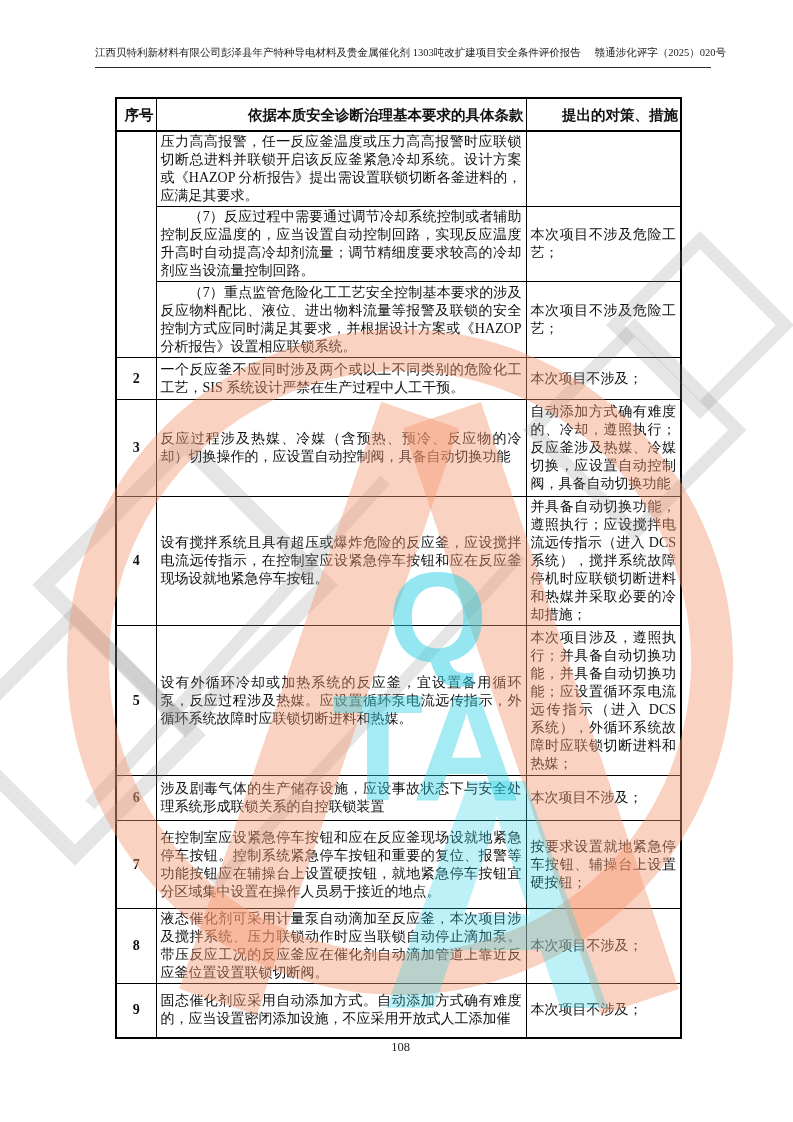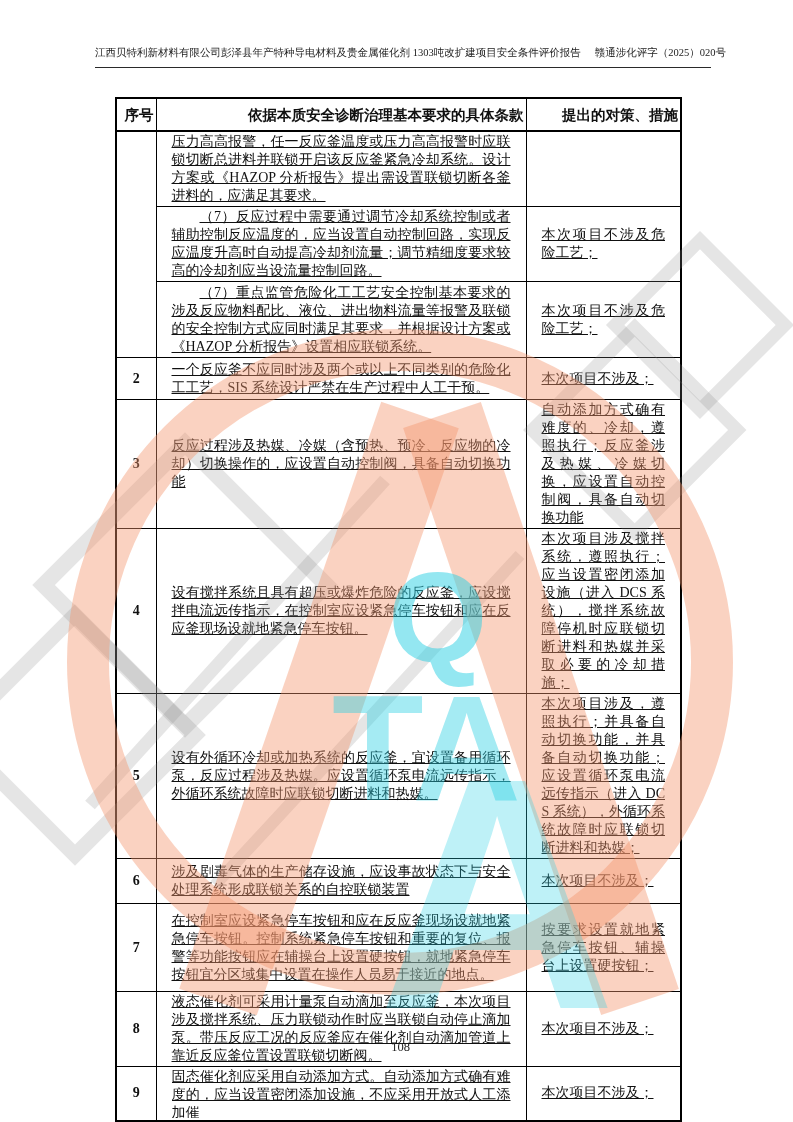--- a/index.html
+++ b/index.html
@@ -31,22 +31,22 @@
   table.req { border:2px solid #000; }
   table.req thead th {
     font-family:"Liberation Sans","DejaVu Sans",sans-serif;
     font-weight:bold; font-size:14.5px; height:33px; text-align:right;
     border-bottom:2px solid #000; padding:2px 2px;
   }
   table.req td.no {
     text-align:center; font-weight:bold; font-size:14px;
   }
   table.req td.clause, table.req td.measure {
-    padding:1px 15px; text-align:justify; text-justify:inter-ideograph;
-    word-break:break-all; overflow:hidden;text-decoration:underline;
+    padding:1px 4px; text-align:justify; text-justify:inter-ideograph;
+    word-break:break-all; overflow:hidden;
   }
   td.indent { text-indent:2em;margin-left:34px; }
   tr.h72 { height:72px; } tr.h70 { height:70px; } tr.h76 { height:76px; }
   tr.h42 { height:42px; } tr.h97 { height:97px; } tr.h125 { height:125px; }
   tr.h150 { height:150px; } tr.h45 { height:45px; } tr.h88 { height:88px; }
   tr.h73 { height:73px; } tr.h54 { height:54px; }
   tr.h54 .clip { max-height:50px; overflow:hidden; }
   
   .doc-footer {
     position:absolute; left:0; right:0; top:1040px;
@@ -100,21 +100,21 @@
         <td class="measure">本次项目不涉及；</td>
       </tr>
       <tr class="h97">
         <td class="no">3</td>
         <td class="clause">反应过程涉及热媒、冷媒（含预热、预冷、反应物的冷却）切换操作的，应设置自动控制阀，具备自动切换功能</td>
         <td class="measure">自动添加方式确有难度的、冷却，遵照执行；反应釜涉及热媒、冷媒切换，应设置自动控制阀，具备自动切换功能</td>
       </tr>
       <tr class="h125">
         <td class="no">4</td>
         <td class="clause">设有搅拌系统且具有超压或爆炸危险的反应釜，应设搅拌电流远传指示，在控制室应设紧急停车按钮和应在反应釜现场设就地紧急停车按钮。</td>
-        <td class="measure">本次项目涉及搅拌系统，遵照执行；应当设置密闭添加设施（进入 DCS 系统），搅拌系统故障停机时应联锁切断进料和热媒并采取必要的冷却措施；</td>
+        <td class="measure">并具备自动切换功能，遵照执行；应设搅拌电流远传指示（进入 DCS 系统），搅拌系统故障停机时应联锁切断进料和热媒并采取必要的冷却措施；</td>
       </tr>
       <tr class="h150">
         <td class="no">5</td>
         <td class="clause">设有外循环冷却或加热系统的反应釜，宜设置备用循环泵，反应过程涉及热媒。应设置循环泵电流远传指示，外循环系统故障时应联锁切断进料和热媒。</td>
         <td class="measure">本次项目涉及，遵照执行；并具备自动切换功能，并具备自动切换功能；应设置循环泵电流远传指示（进入 DCS 系统），外循环系统故障时应联锁切断进料和热媒；</td>
       </tr>
       <tr class="h45">
         <td class="no">6</td>
         <td class="clause">涉及剧毒气体的生产储存设施，应设事故状态下与安全处理系统形成联锁关系的自控联锁装置</td>
         <td class="measure">本次项目不涉及；</td>

